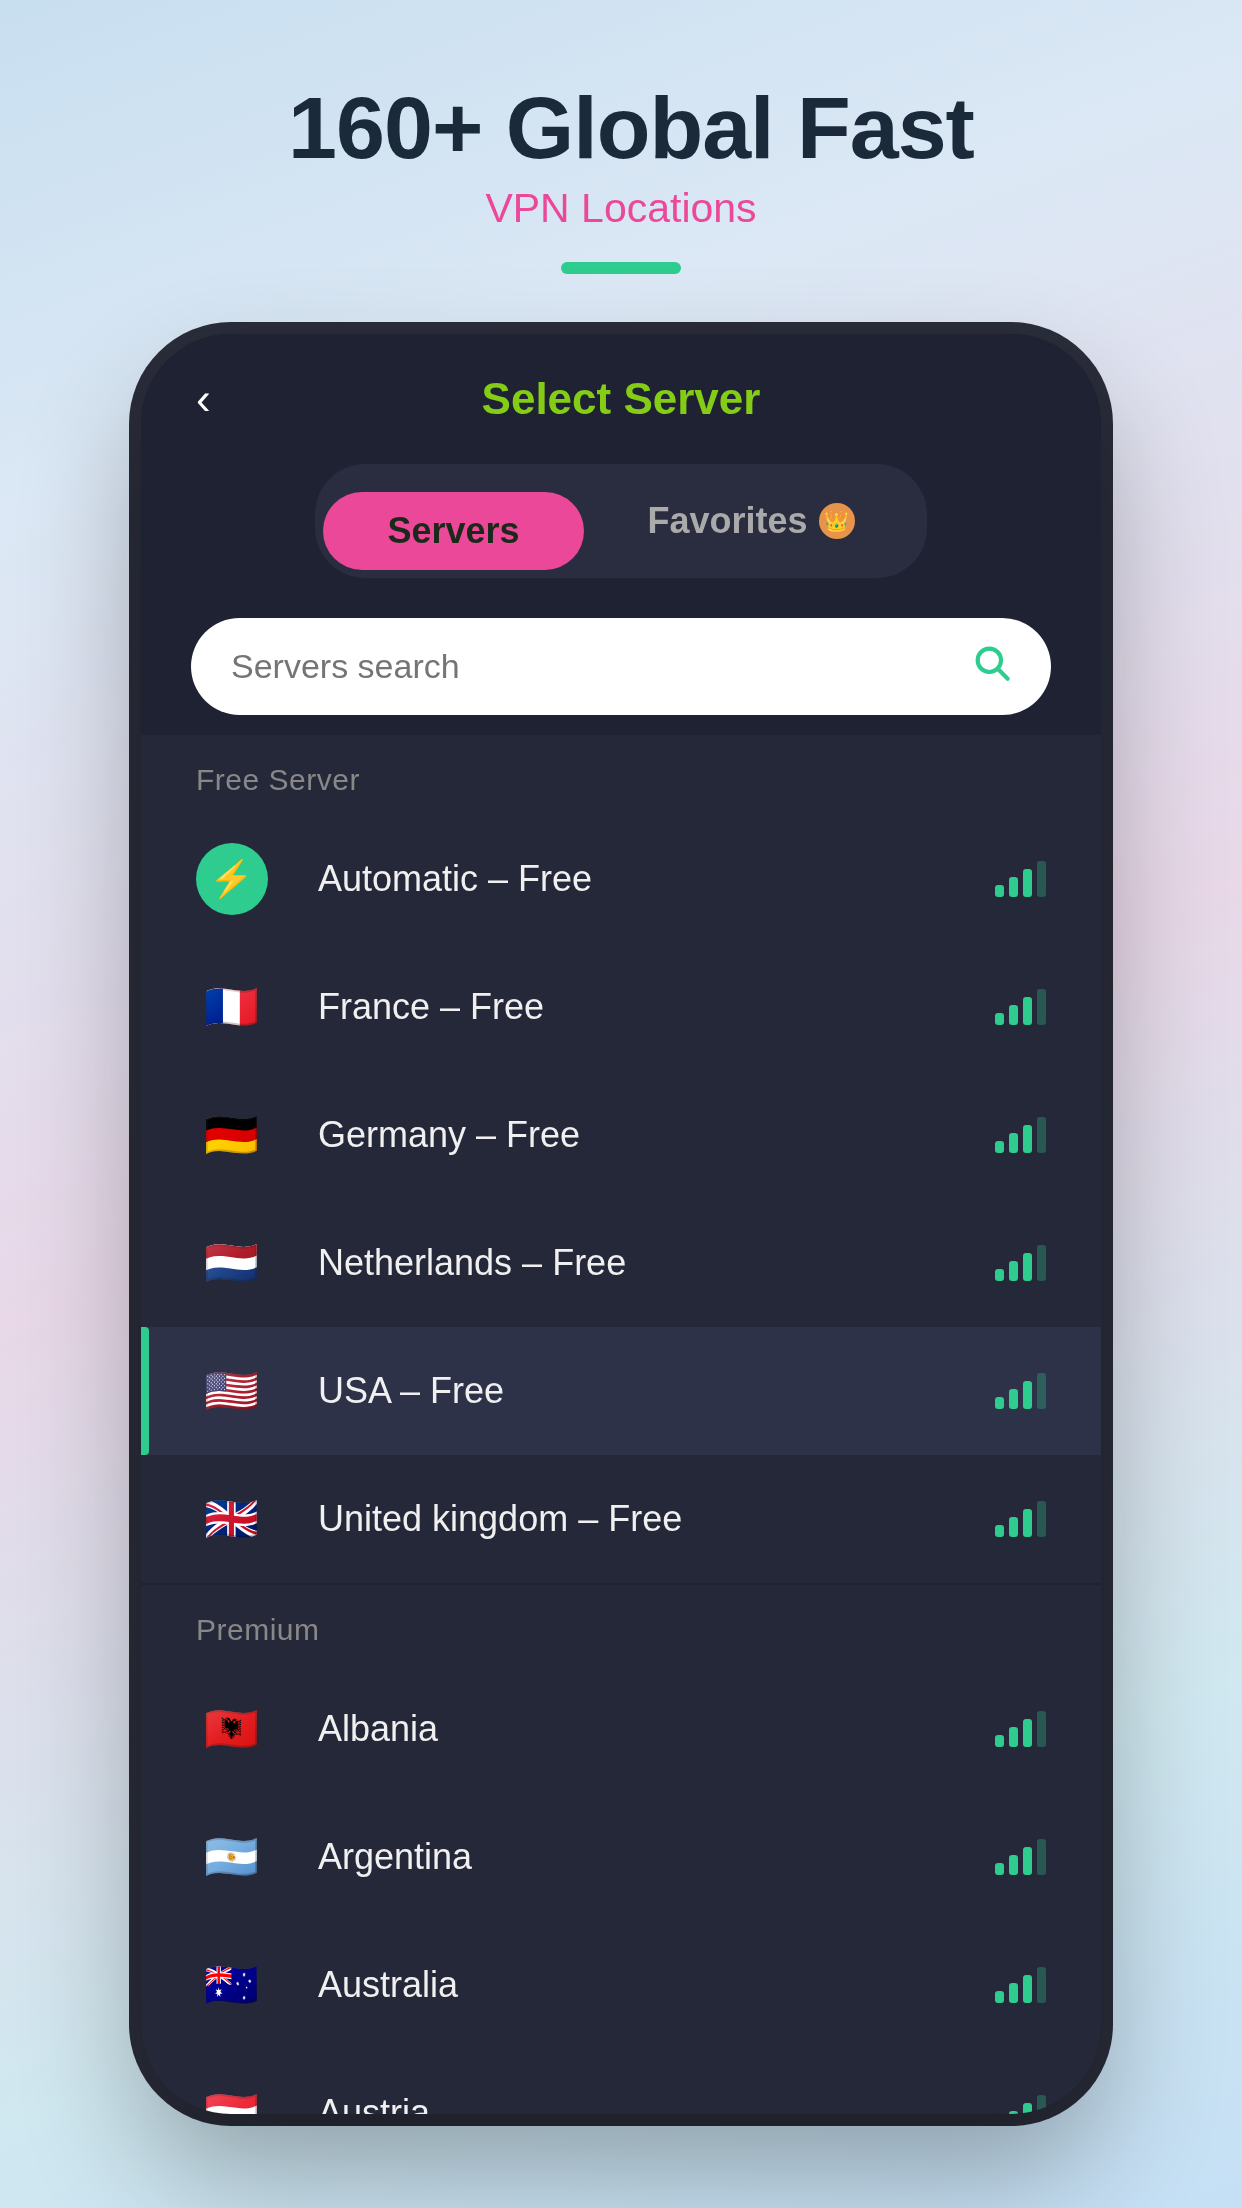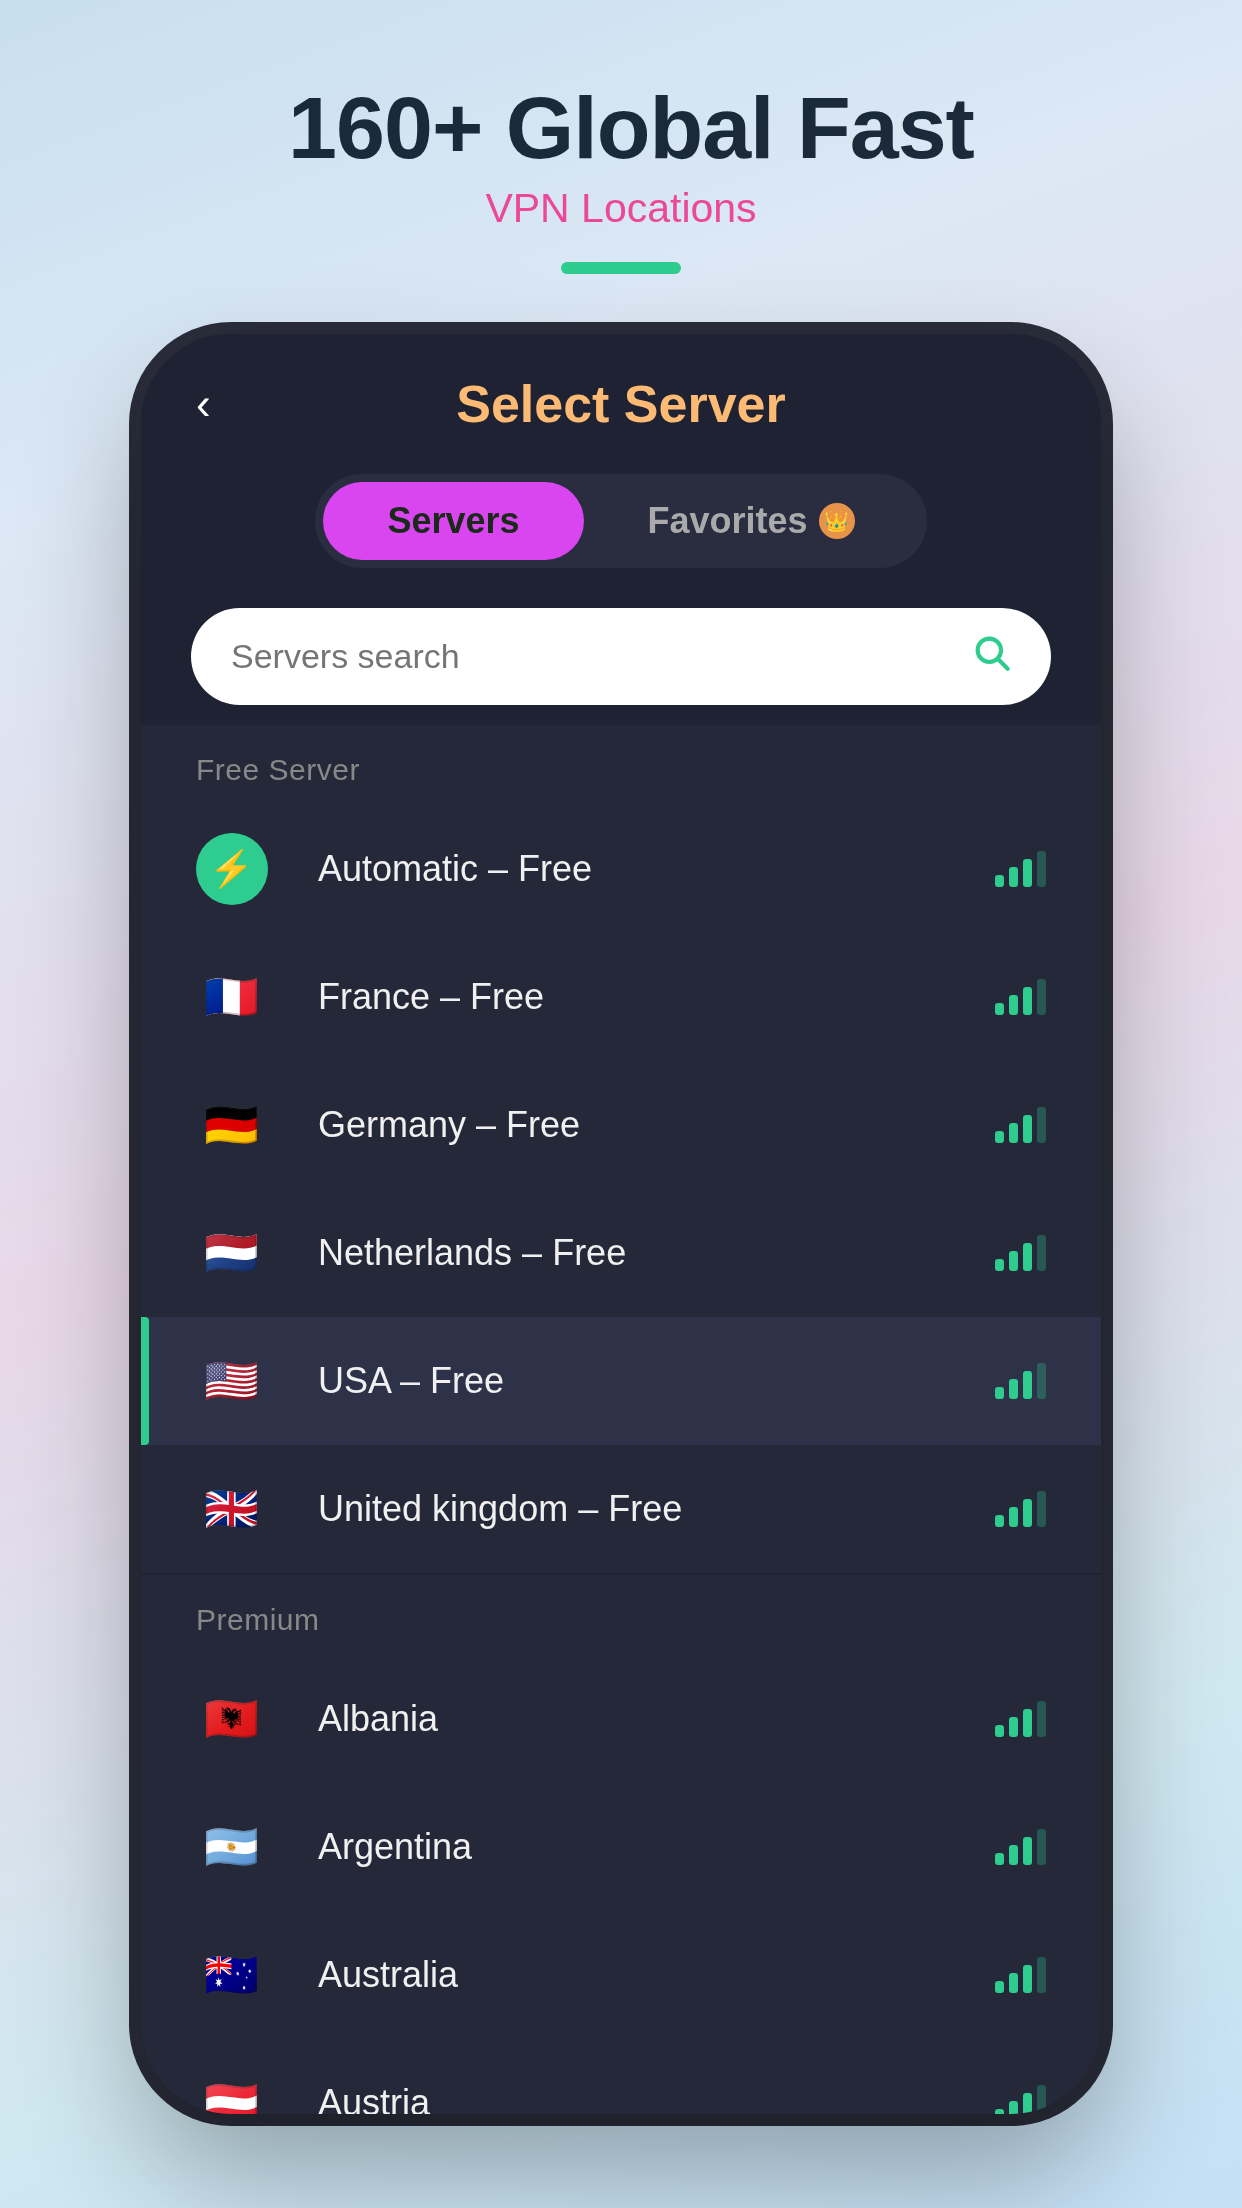--- a/index.html
+++ b/index.html
@@ -75,23 +75,23 @@
 
     .back-btn {
       position: absolute;
       left: 55px;
       font-size: 44px;
       color: #ffffff;
       font-weight: 300;
     }
 
     .nav-title {
-      font-size: 52px;
+      font-size: 44px;
       font-weight: 700;
-      color: #fdba74;
+      color: #84cc16;
       text-align: center;
     }
 
     
     .tab-switcher {
       display: flex;
       align-items: center;
       justify-content: center;
       padding: 20px 0 30px;
       background: #1e2233;
@@ -107,22 +107,23 @@
 
     .tab-btn {
       padding: 18px 64px;
       border-radius: 44px;
       font-size: 36px;
       font-weight: 600;
       cursor: pointer;
     }
 
     .tab-btn.active {
-      background: #d946ef;
+      background: #ec4899;
       color: #1a2a1a;
+      margin-top: 20px;
     }
 
     .tab-btn.inactive {
       background: transparent;
       color: #aaaaaa;
       display: flex;
       align-items: center;
       gap: 11px;
     }
 

